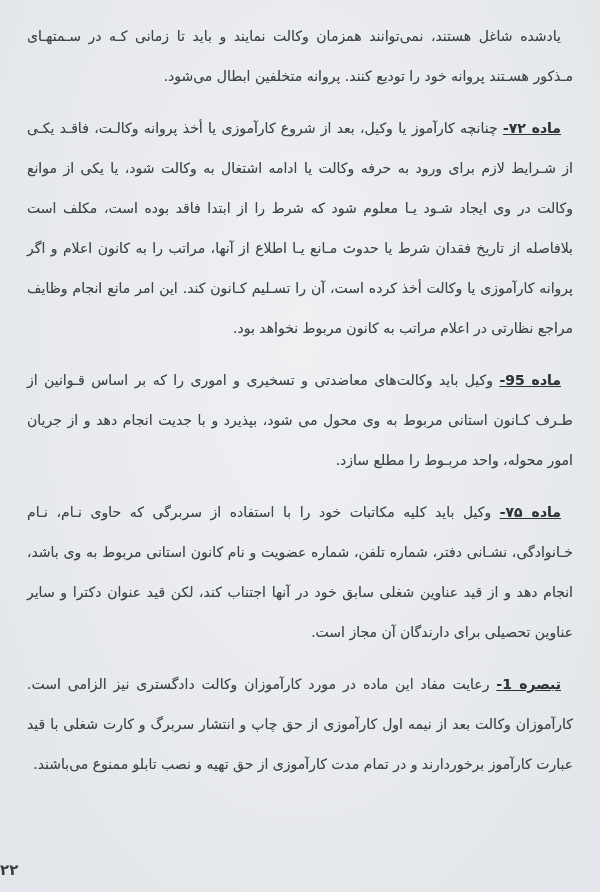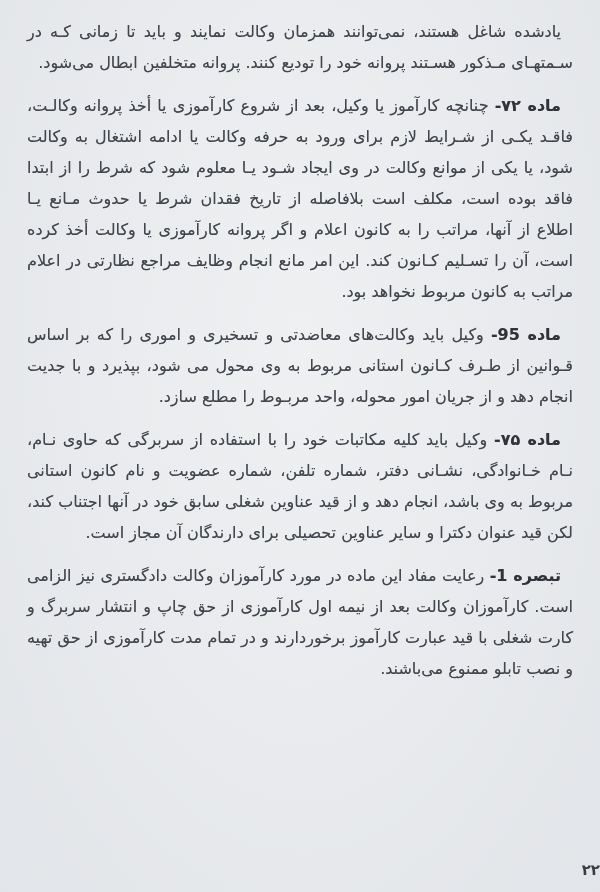--- a/index.html
+++ b/index.html
@@ -16,39 +16,40 @@
     overflow: hidden;
     background: radial-gradient(ellipse at 50% 38%, #eef0f2 0%, #e8eaed 55%, #e2e5e9 100%);
     color: #41454c;
     direction: rtl;
   }
   .content {
     position: absolute;
     top: 16px;
     right: 27px;
     left: 27px;
-    font-size: 16px;
-    line-height: 31px;
+    font-size: 14px;
+    line-height: 40px;
     text-align: justify;
     text-shadow: 0 0 0.5px rgba(62, 66, 73, 0.45);
   }
   .para {
     margin: 0 0 12px 0;
     text-indent: 12px;
   }
   .para b {
     font-weight: bold;
     color: #303339;
+    text-decoration: underline;
   }
   .page-number {
     position: absolute;
     bottom: 13px;
     left: 0;
     right: 0;
-    text-align: right;
+    text-align: left;
     font-size: 15px;
     font-weight: bold;
     color: #393d43;
     letter-spacing: 1px;
   }
 </style>
 </head>
 <body>
 
 <div class="page">

